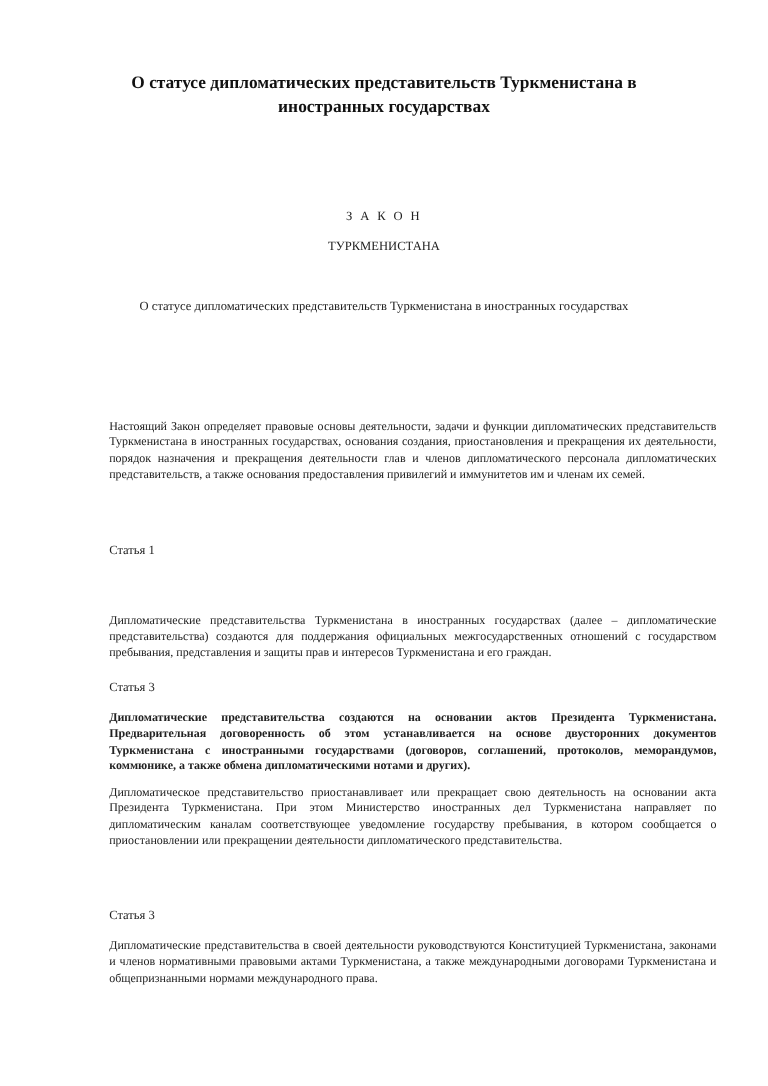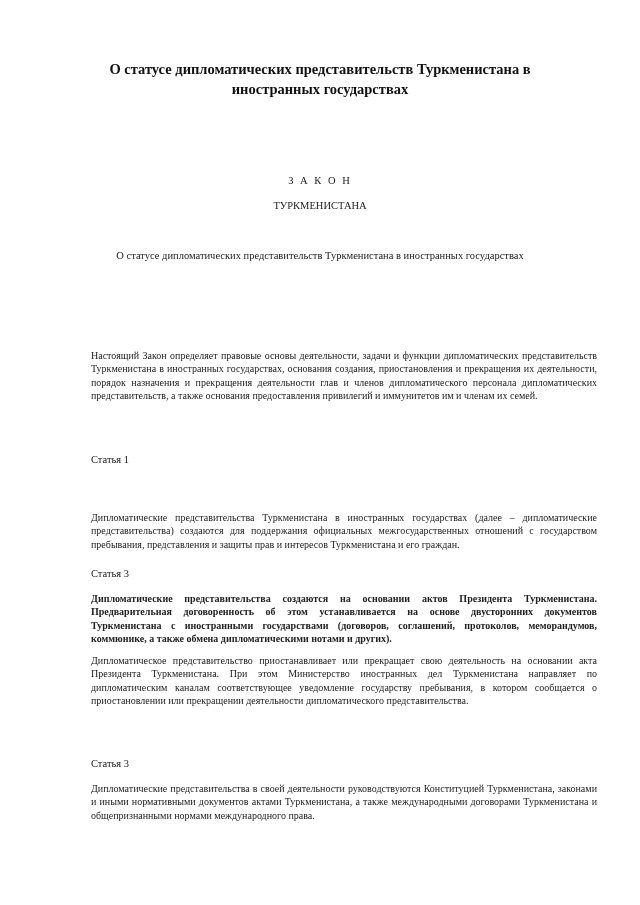--- a/index.html
+++ b/index.html
@@ -43,14 +43,14 @@
   <div class="para" style="top:349px;">Настоящий Закон определяет правовые основы деятельности, задачи и функции дипломатических представительств Туркменистана в иностранных государствах, основания создания, приостановления и прекращения их деятельности, порядок назначения и прекращения деятельности глав и членов дипломатического персонала дипломатических представительств, а также основания предоставления привилегий и иммунитетов им и членам их семей.</div>
 
   <div class="heading" style="top:453px;">Статья 1</div>
   <div class="para" style="top:478px;margin-top:33px;">Дипломатические представительства Туркменистана в иностранных государствах (далее – дипломатические представительства) создаются для поддержания официальных межгосударственных отношений с государством пребывания, представления и защиты прав и интересов Туркменистана и его граждан.</div>
 
   <div class="heading" style="top:567px;">Статья 3</div>
   <div class="para" style="top:592px;font-weight:bold;">Дипломатические представительства создаются на основании актов Президента Туркменистана. Предварительная договоренность об этом устанавливается на основе двусторонних документов Туркменистана с иностранными государствами (договоров, соглашений, протоколов, меморандумов, коммюнике, а также обмена дипломатическими нотами и других).</div>
   <div class="para" style="top:654px;">Дипломатическое представительство приостанавливает или прекращает свою деятельность на основании акта Президента Туркменистана. При этом Министерство иностранных дел Туркменистана направляет по дипломатическим каналам соответствующее уведомление государству пребывания, в котором сообщается о приостановлении или прекращении деятельности дипломатического представительства.</div>
 
   <div class="heading" style="top:757px;">Статья 3</div>
-  <div class="para" style="top:782px;">Дипломатические представительства в своей деятельности руководствуются Конституцией Туркменистана, законами и иными нормативными документов актами Туркменистана, а также международными договорами Туркменистана и общепризнанными нормами международного права.</div>
+  <div class="para" style="top:782px;">Дипломатические представительства в своей деятельности руководствуются Конституцией Туркменистана, законами и членов нормативными правовыми актами Туркменистана, а также международными договорами Туркменистана и общепризнанными нормами международного права.</div>
 </div>
 
 </body></html>

